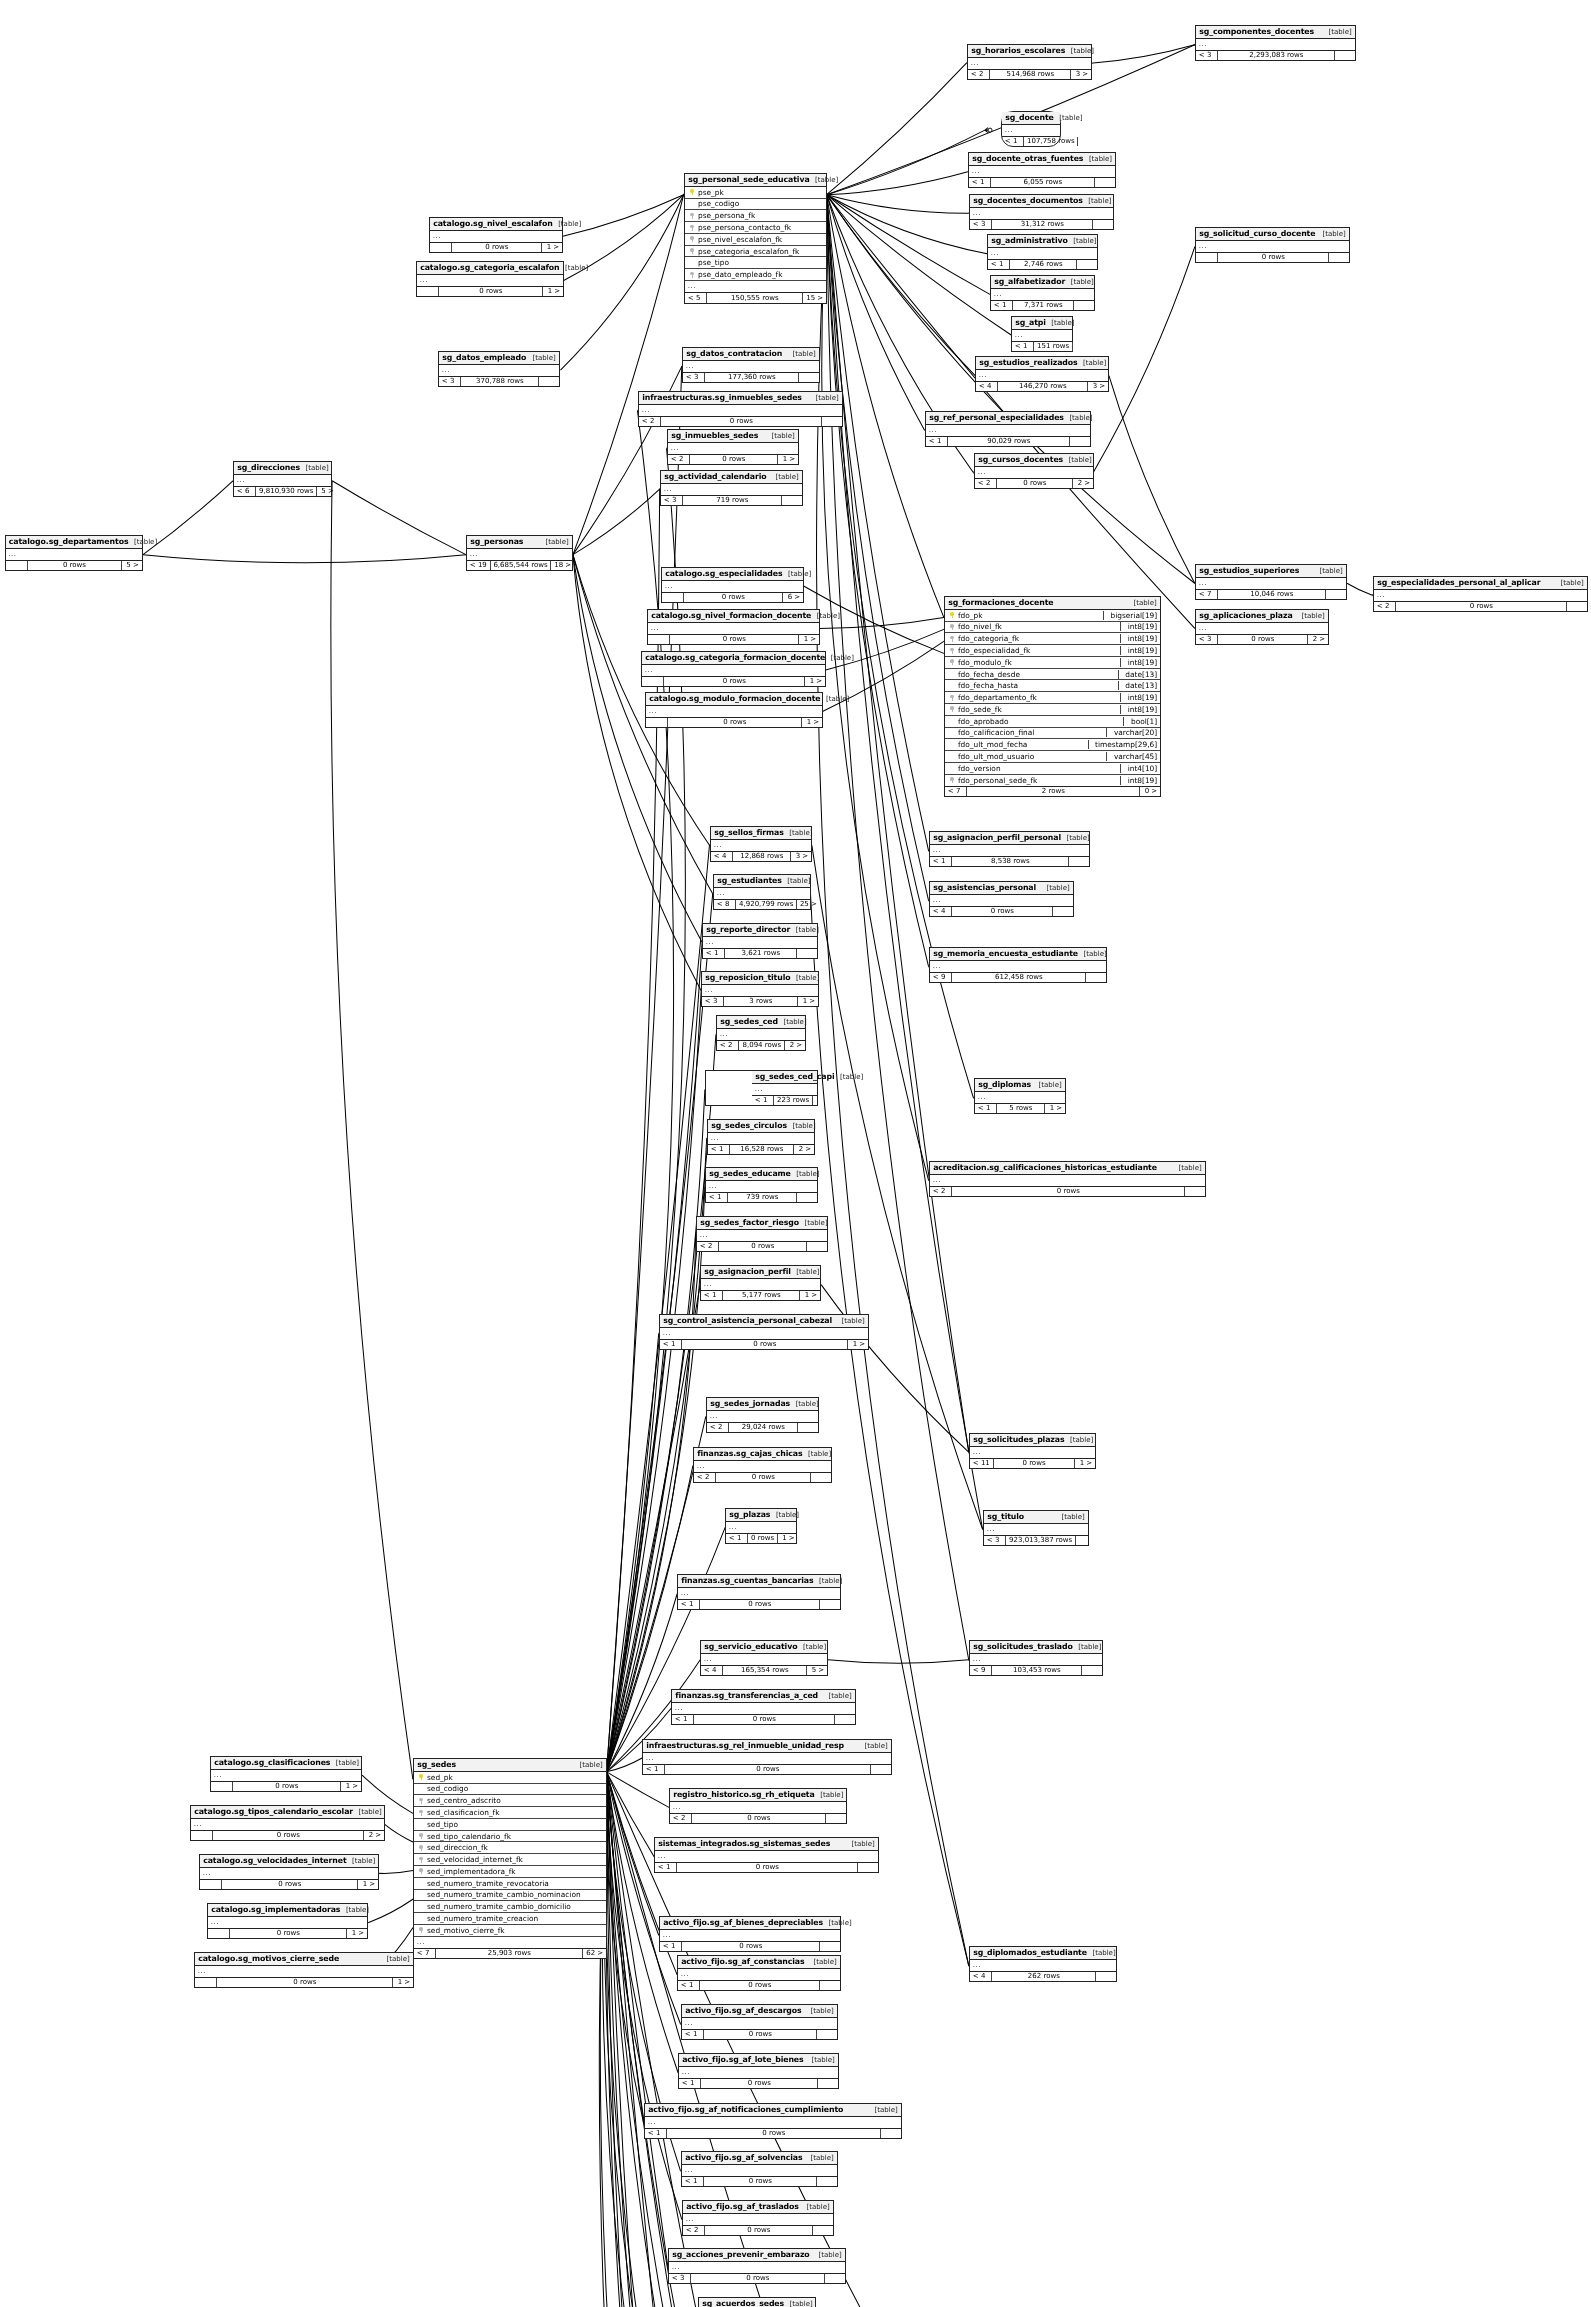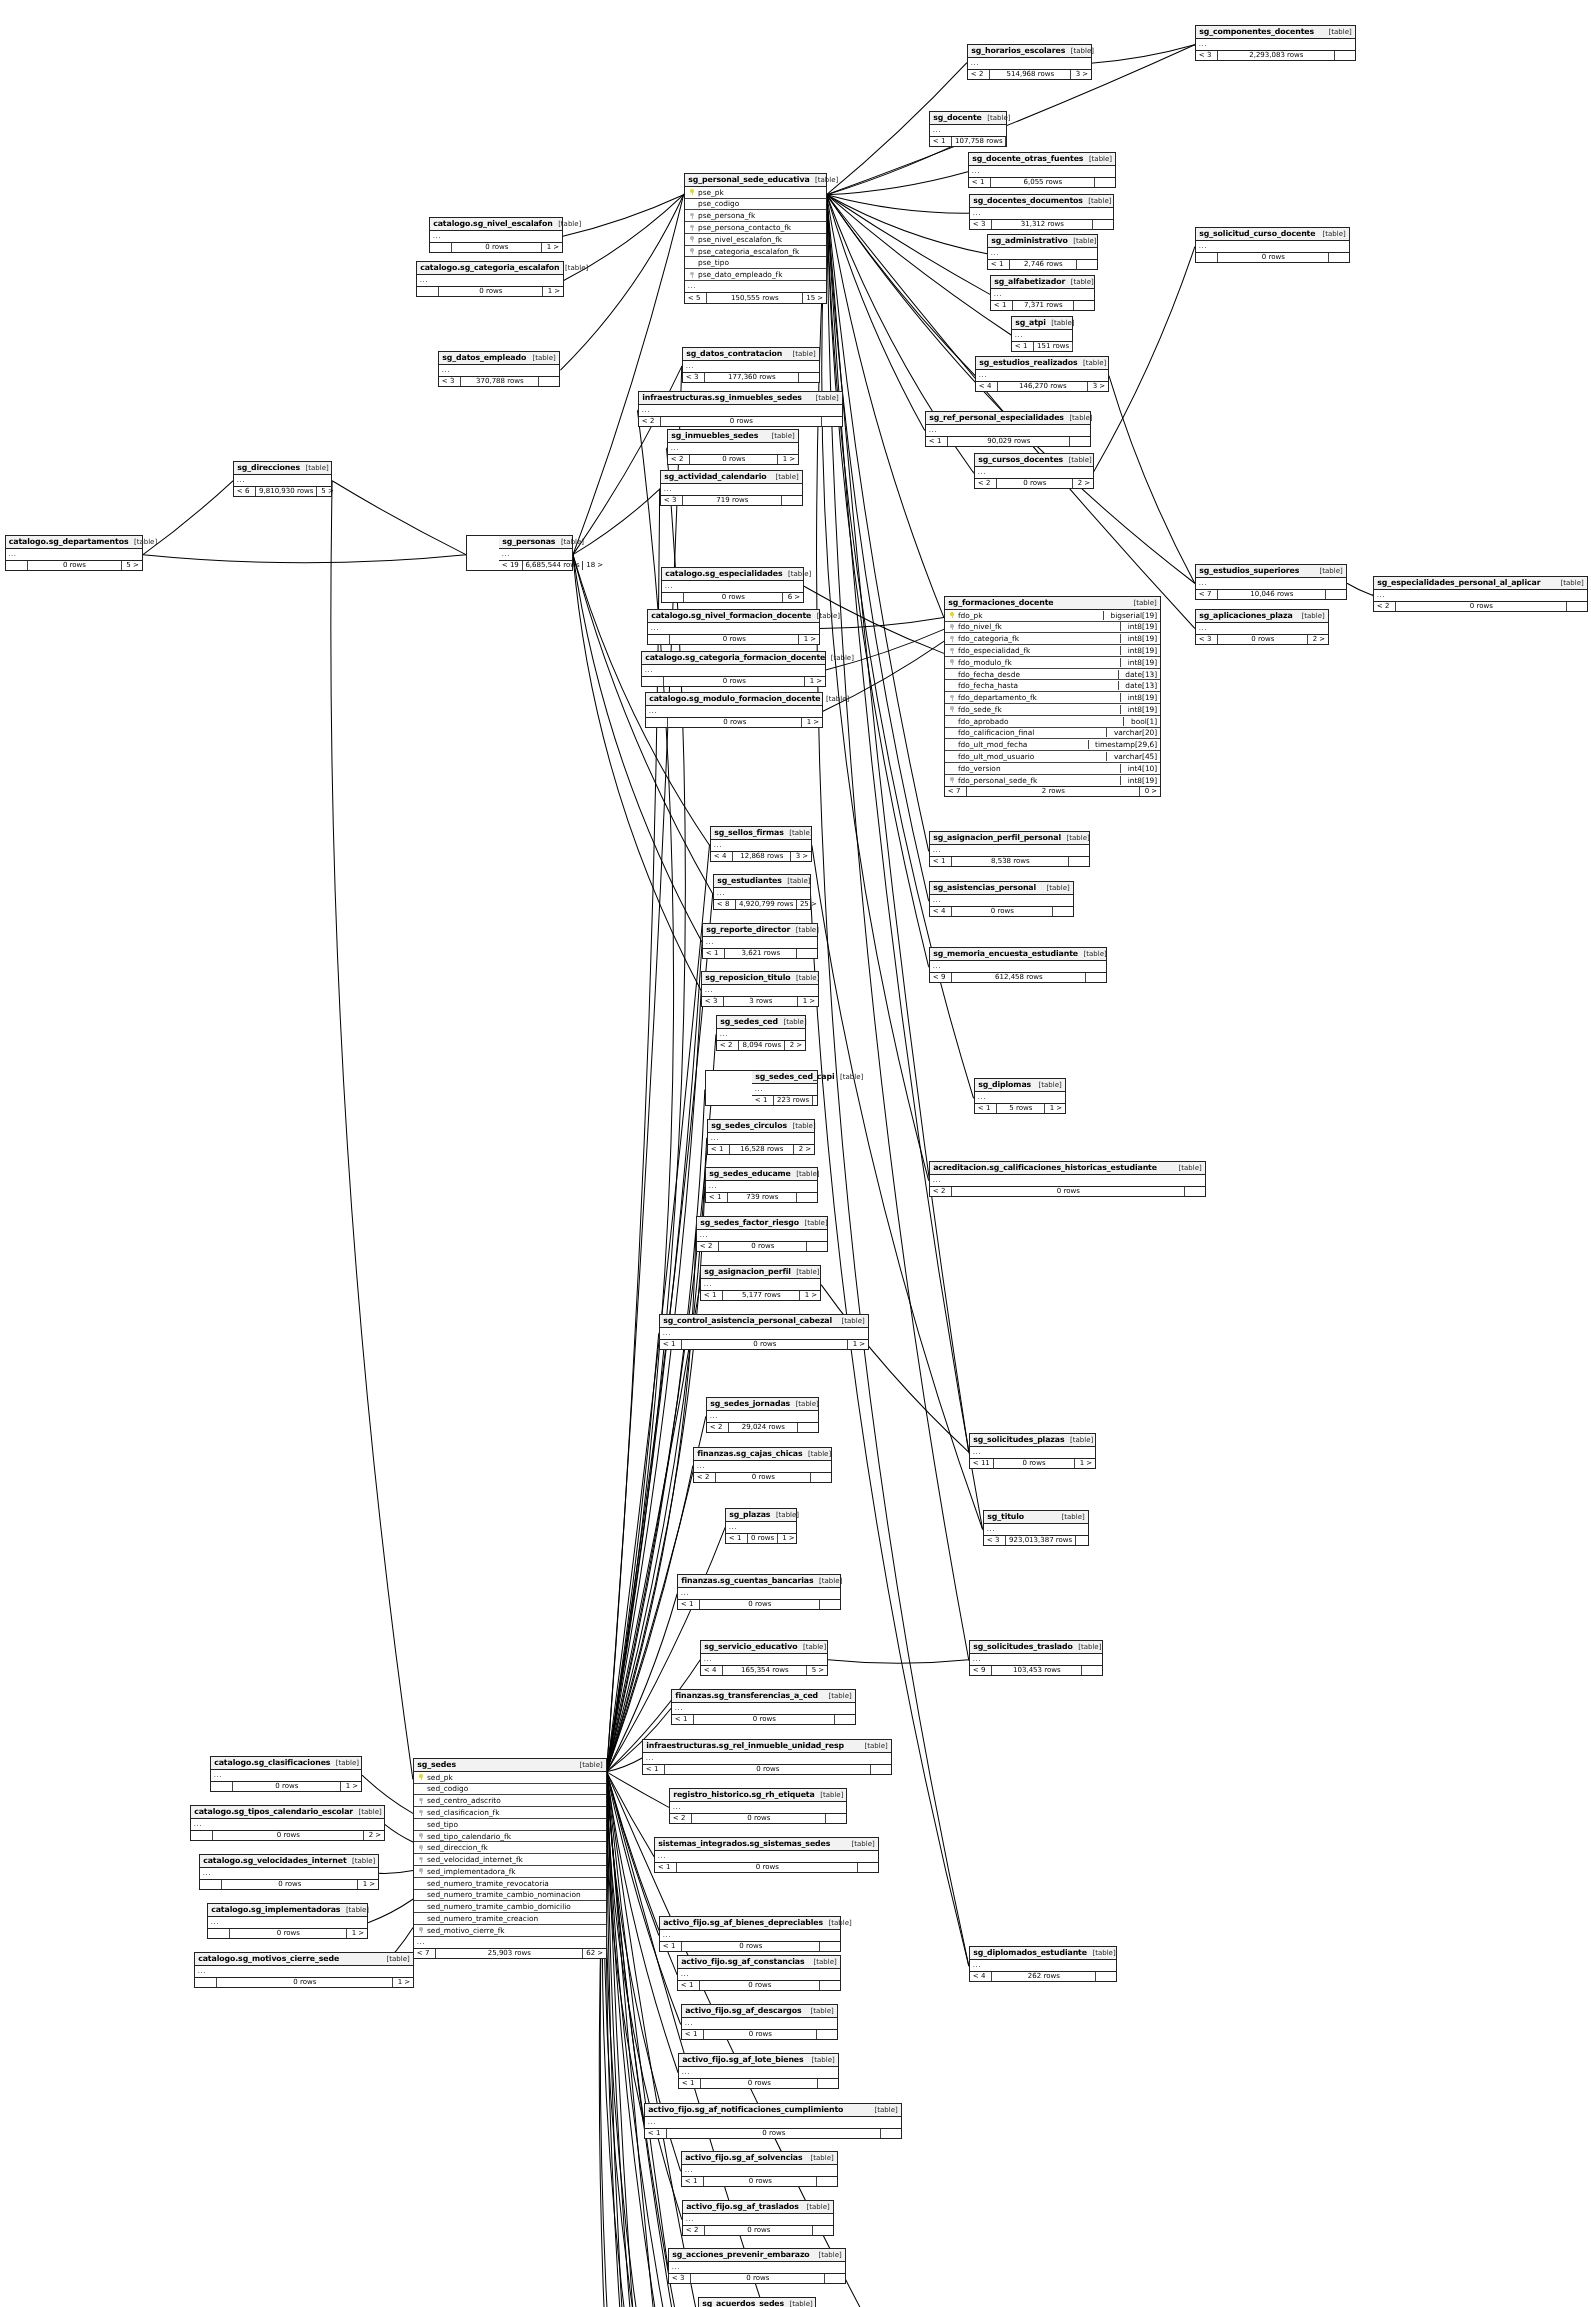--- a/index.html
+++ b/index.html
@@ -685,21 +685,21 @@
           <span class="nm">sg_horarios_escolares</span>
           <span class="tg">[table]</span>
         </div>
         <div class="row ell">...</div>
         <div class="foot">
           <div class="l">&lt; 2</div>
           <div class="c">514,968 rows</div>
           <div class="r">3 &gt;</div>
         </div>
       </div>
-      <div class="tbl" style="left: 929px; top: 111px; width: 78px;">
+      <div class="tbl" style="left: 1001px; top: 111px; width: 60px; border-radius: 12px;">
         <div class="hdr">
           <span class="nm">sg_docente</span>
           <span class="tg">[table]</span>
         </div>
         <div class="row ell">...</div>
         <div class="foot">
           <div class="l">&lt; 1</div>
           <div class="c">107,758 rows</div>
           <div class="r"></div>
         </div>
@@ -1057,21 +1057,21 @@
           <span class="nm">catalogo.sg_departamentos</span>
           <span class="tg">[table]</span>
         </div>
         <div class="row ell">...</div>
         <div class="foot">
           <div class="l"></div>
           <div class="c">0 rows</div>
           <div class="r">5 &gt;</div>
         </div>
       </div>
-      <div class="tbl" style="left: 466px; top: 535px; width: 107px; padding-left: 32px;">
+      <div class="tbl" style="left: 466px; top: 535px; width: 107px;">
         <div class="hdr">
           <span class="nm">sg_personas</span>
           <span class="tg">[table]</span>
         </div>
         <div class="row ell">...</div>
         <div class="foot">
           <div class="l">&lt; 19</div>
           <div class="c">6,685,544 rows</div>
           <div class="r">18 &gt;</div>
         </div>

